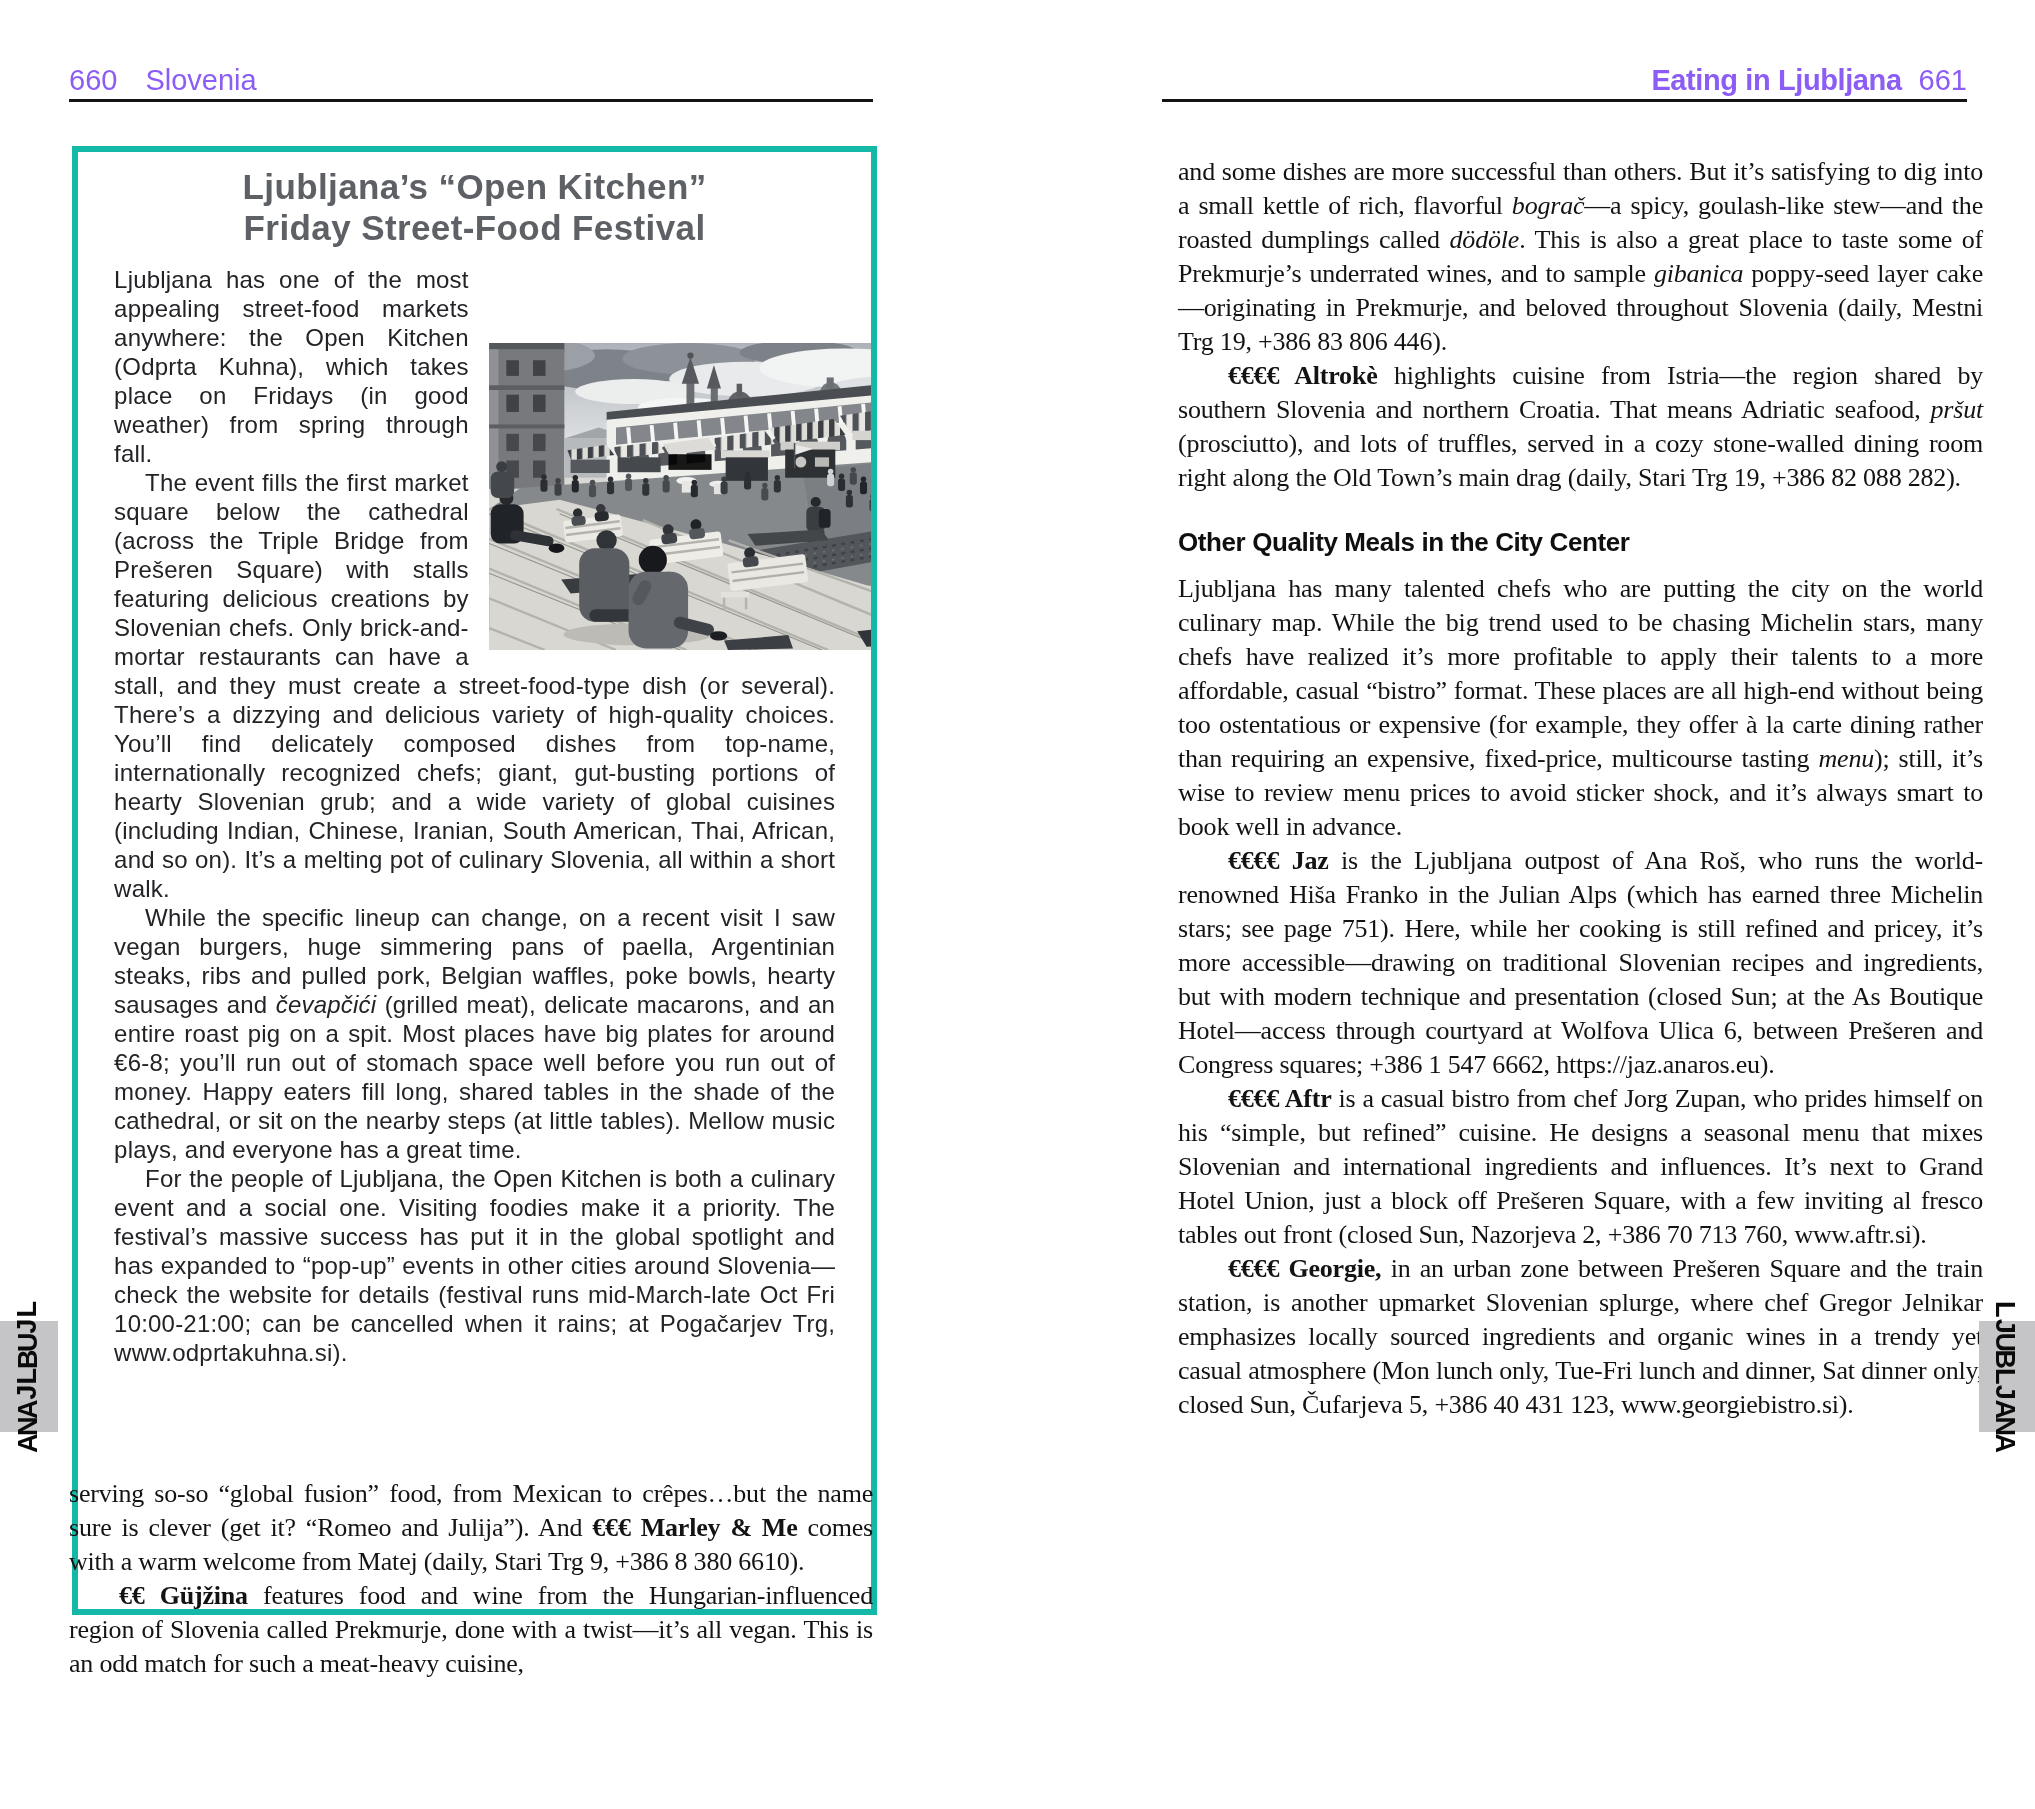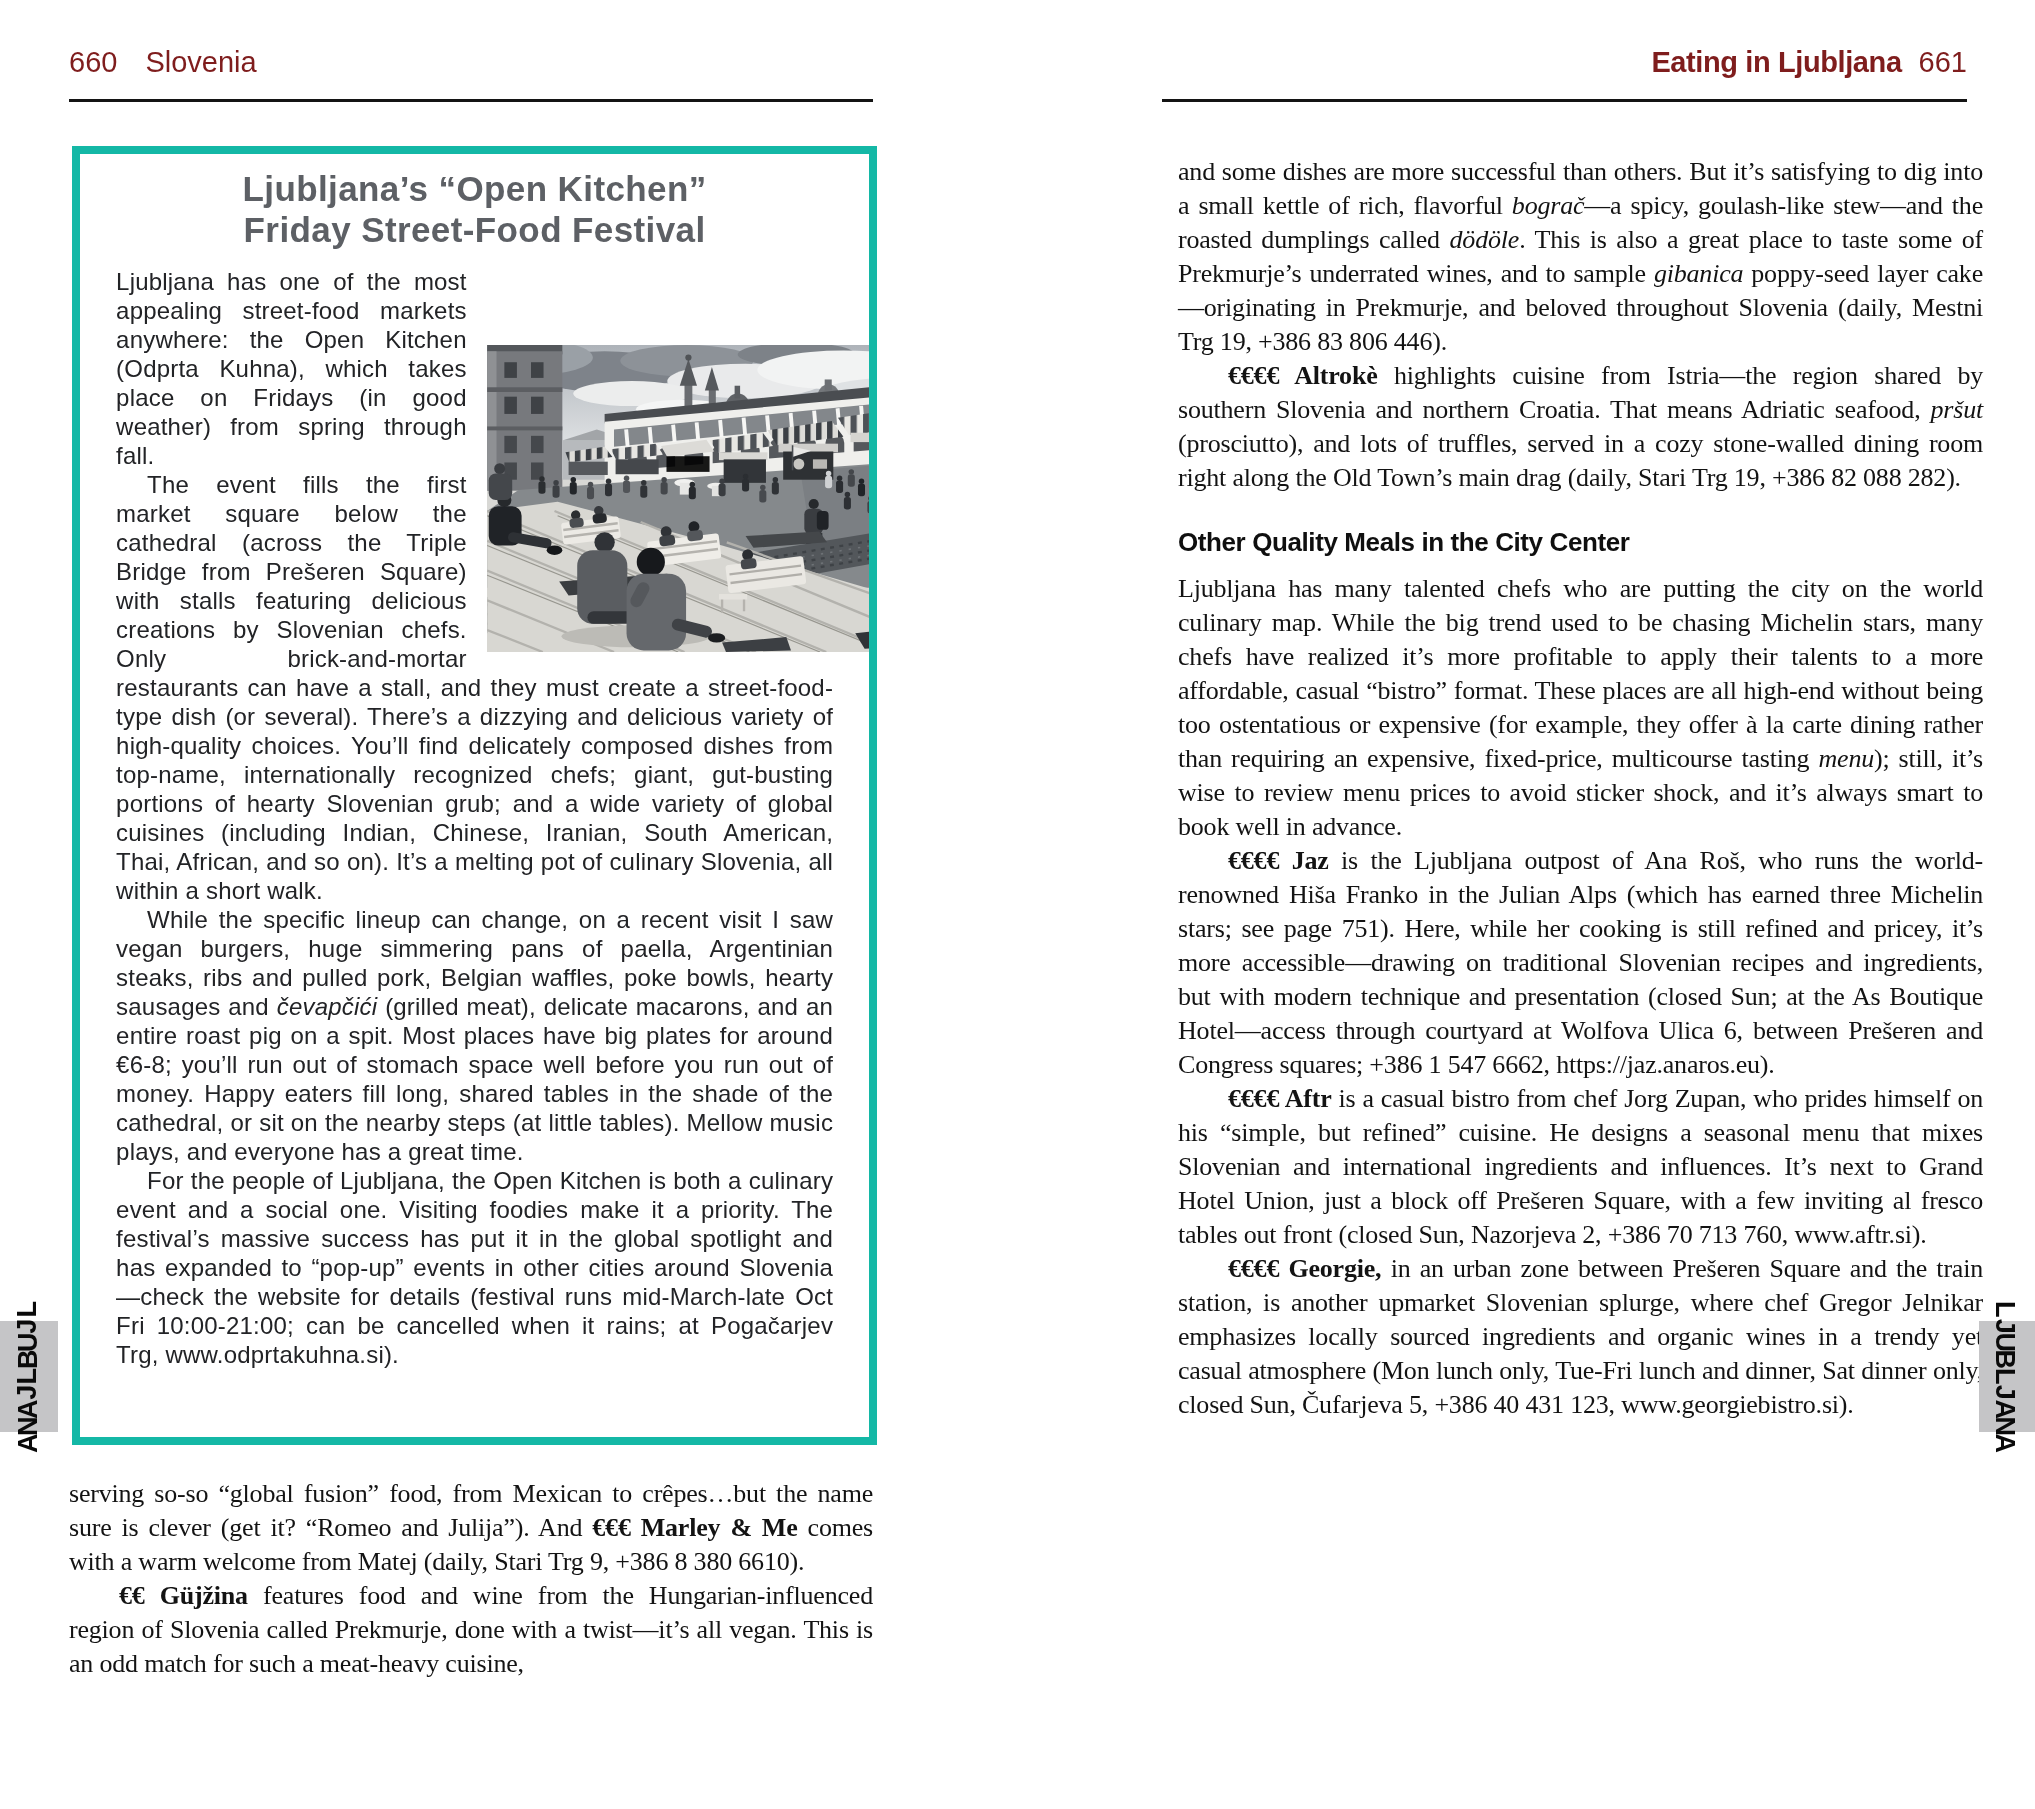--- a/index.html
+++ b/index.html
@@ -5,31 +5,31 @@
   html,body { margin:0; padding:0; }
   body {
     width:2035px; height:1809px; position:relative; background:#ffffff;
     font-family:"Liberation Sans", sans-serif; overflow:hidden;
     -webkit-font-smoothing:antialiased;
   }
   .page { position:absolute; top:0; height:1809px; }
   #page-left  { left:69px;  width:804px; }
   #page-right { left:1162px; width:805px; }
 
-  .running-head { position:absolute; top:46px; font-size:29px; line-height:33px; color:#7f1d1d;
+  .running-head { position:absolute; top:64px; font-size:29px; line-height:33px; color:#8b5cf6;
                   display:flex; align-items:baseline; white-space:nowrap; }
   #page-left  .running-head { left:0; gap:28px; }
   #page-right .running-head { right:0; gap:17px; }
   .head-bold { font-weight:bold; letter-spacing:-0.4px; }
   .rule { position:absolute; top:99px; left:0; width:100%; height:3.1px; background:#141414; }
 
   
   .festival-box {
-    position:absolute; left:3.1px; top:146px; width:805px; height:1299px;
-    box-sizing:border-box; border:8px solid #14b8a6; background:#fff;
+    position:absolute; left:3.1px; top:146px; width:805px; height:1469px;
+    box-sizing:border-box; border:6px solid #14b8a6; background:#fff;
     padding:14px 36px 0 36px; overflow:hidden;
   }
   .box-title {
     text-align:center; font-weight:bold; font-size:35px; line-height:41px;
     color:#5d6065; letter-spacing:0.4px; margin:0 0 17px 0;
   }
   .box-body { font-size:24px; line-height:29px; color:#222326; text-align:justify; letter-spacing:0.2px; }
   .box-body p { margin:0; }
   .box-body p.indent { text-indent:31px; }
 

